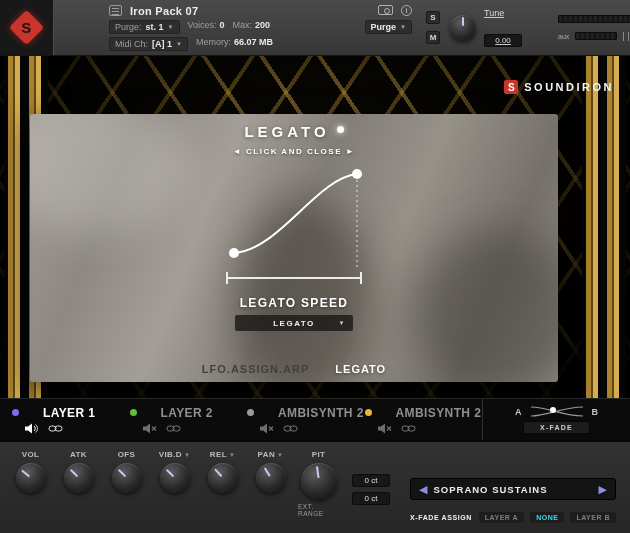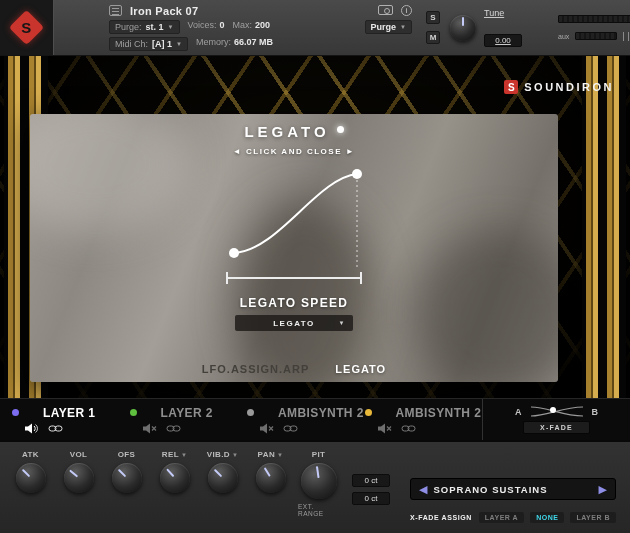--- a/index.html
+++ b/index.html
@@ -334,62 +334,62 @@
       </div>
       <div class="xfade-chip">X-FADE</div>
     </div>
   </section>
 
   <section class="bottom">
     <div class="knob-row">
 
       <div class="knob-group">
         <div class="knob-label">
+            <span>VOL</span>
+          </div>
+        <div class="knob mid">
+            <span class="pointer" style="transform:rotate(-50deg)"></span>
+          </div>
+      </div>
+
+      <div class="knob-group">
+        <div class="knob-label">
             <span>ATK</span>
           </div>
         <div class="knob mid">
             <span class="pointer" style="transform:rotate(-45deg)"></span>
           </div>
       </div>
 
       <div class="knob-group">
         <div class="knob-label">
-            <span>VOL</span>
-          </div>
-        <div class="knob mid">
-            <span class="pointer" style="transform:rotate(-50deg)"></span>
-          </div>
-      </div>
-
-      <div class="knob-group">
-        <div class="knob-label">
             <span>OFS</span>
           </div>
+        <div class="knob mid">
+            <span class="pointer" style="transform:rotate(-45deg)"></span>
+          </div>
+      </div>
+
+      <div class="knob-group">
+        <div class="knob-label">
+          <span>VIB.D</span>
+          <span class="dd">▼</span>
+        </div>
         <div class="knob mid">
             <span class="pointer" style="transform:rotate(-45deg)"></span>
           </div>
       </div>
 
       <div class="knob-group">
         <div class="knob-label">
           <span>REL</span>
           <span class="dd">▼</span>
         </div>
         <div class="knob mid">
             <span class="pointer" style="transform:rotate(-42deg)"></span>
-          </div>
-      </div>
-
-      <div class="knob-group">
-        <div class="knob-label">
-          <span>VIB.D</span>
-          <span class="dd">▼</span>
-        </div>
-        <div class="knob mid">
-            <span class="pointer" style="transform:rotate(-45deg)"></span>
           </div>
       </div>
 
       <div class="knob-group">
         <div class="knob-label">
           <span>PAN</span>
           <span class="dd">▼</span>
         </div>
         <div class="knob mid">
             <span class="pointer" style="transform:rotate(-32deg)"></span>

